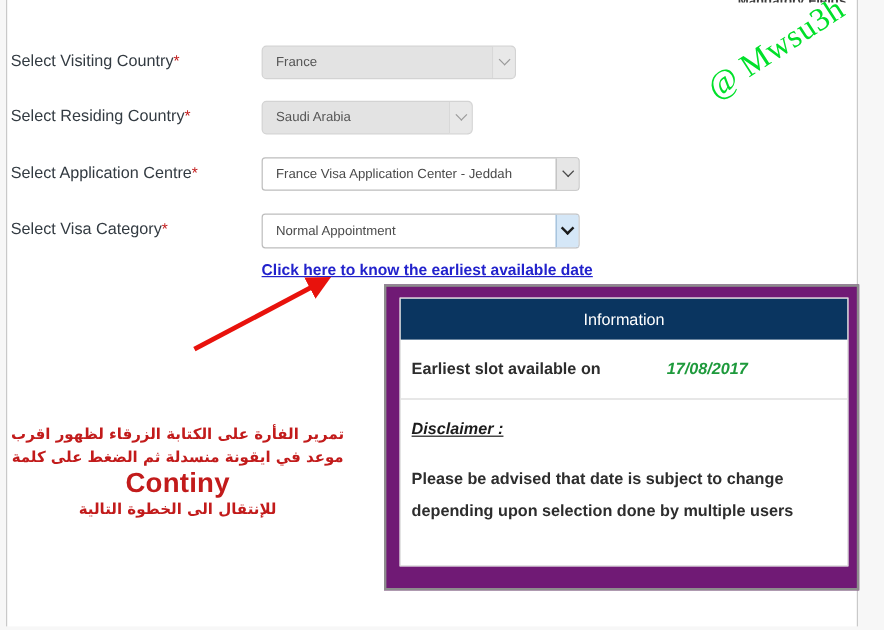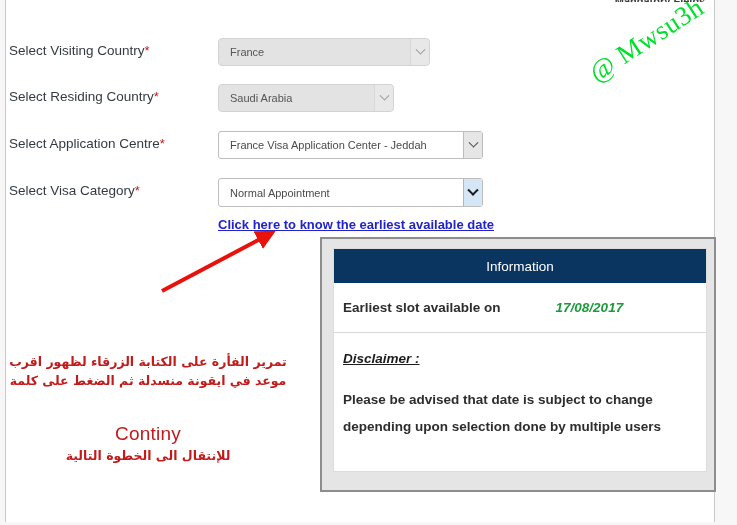--- a/index.html
+++ b/index.html
@@ -205,35 +205,34 @@
     direction: rtl;
   }
   #arabic-note .ar-line {
     font-size: 12.5px;
     line-height: 19px;
     font-weight: bold;
   }
   #arabic-note .ar-key {
     font-family: "Liberation Sans", sans-serif;
     direction: ltr;
-    font-size: 19px;
-    font-weight: normal;
+    font-size: 23px;
+    font-weight: bold;
     line-height: 24px;
     letter-spacing: 0.2px;
-    margin-top: 32px;
   }
 
   
   #info-panel {
     position: absolute;
     left: 320px;
     top: 237px;
     width: 396px;
     height: 255px;
-    background: #e5e5e5;
+    background: #701a75;
     border: 2px solid #8d8d8d;
     box-sizing: border-box;
   }
   #info-inner {
     position: absolute;
     left: 11px;
     top: 9px;
     width: 374px;
     height: 224px;
     border: 1px solid #dcdcdc;

